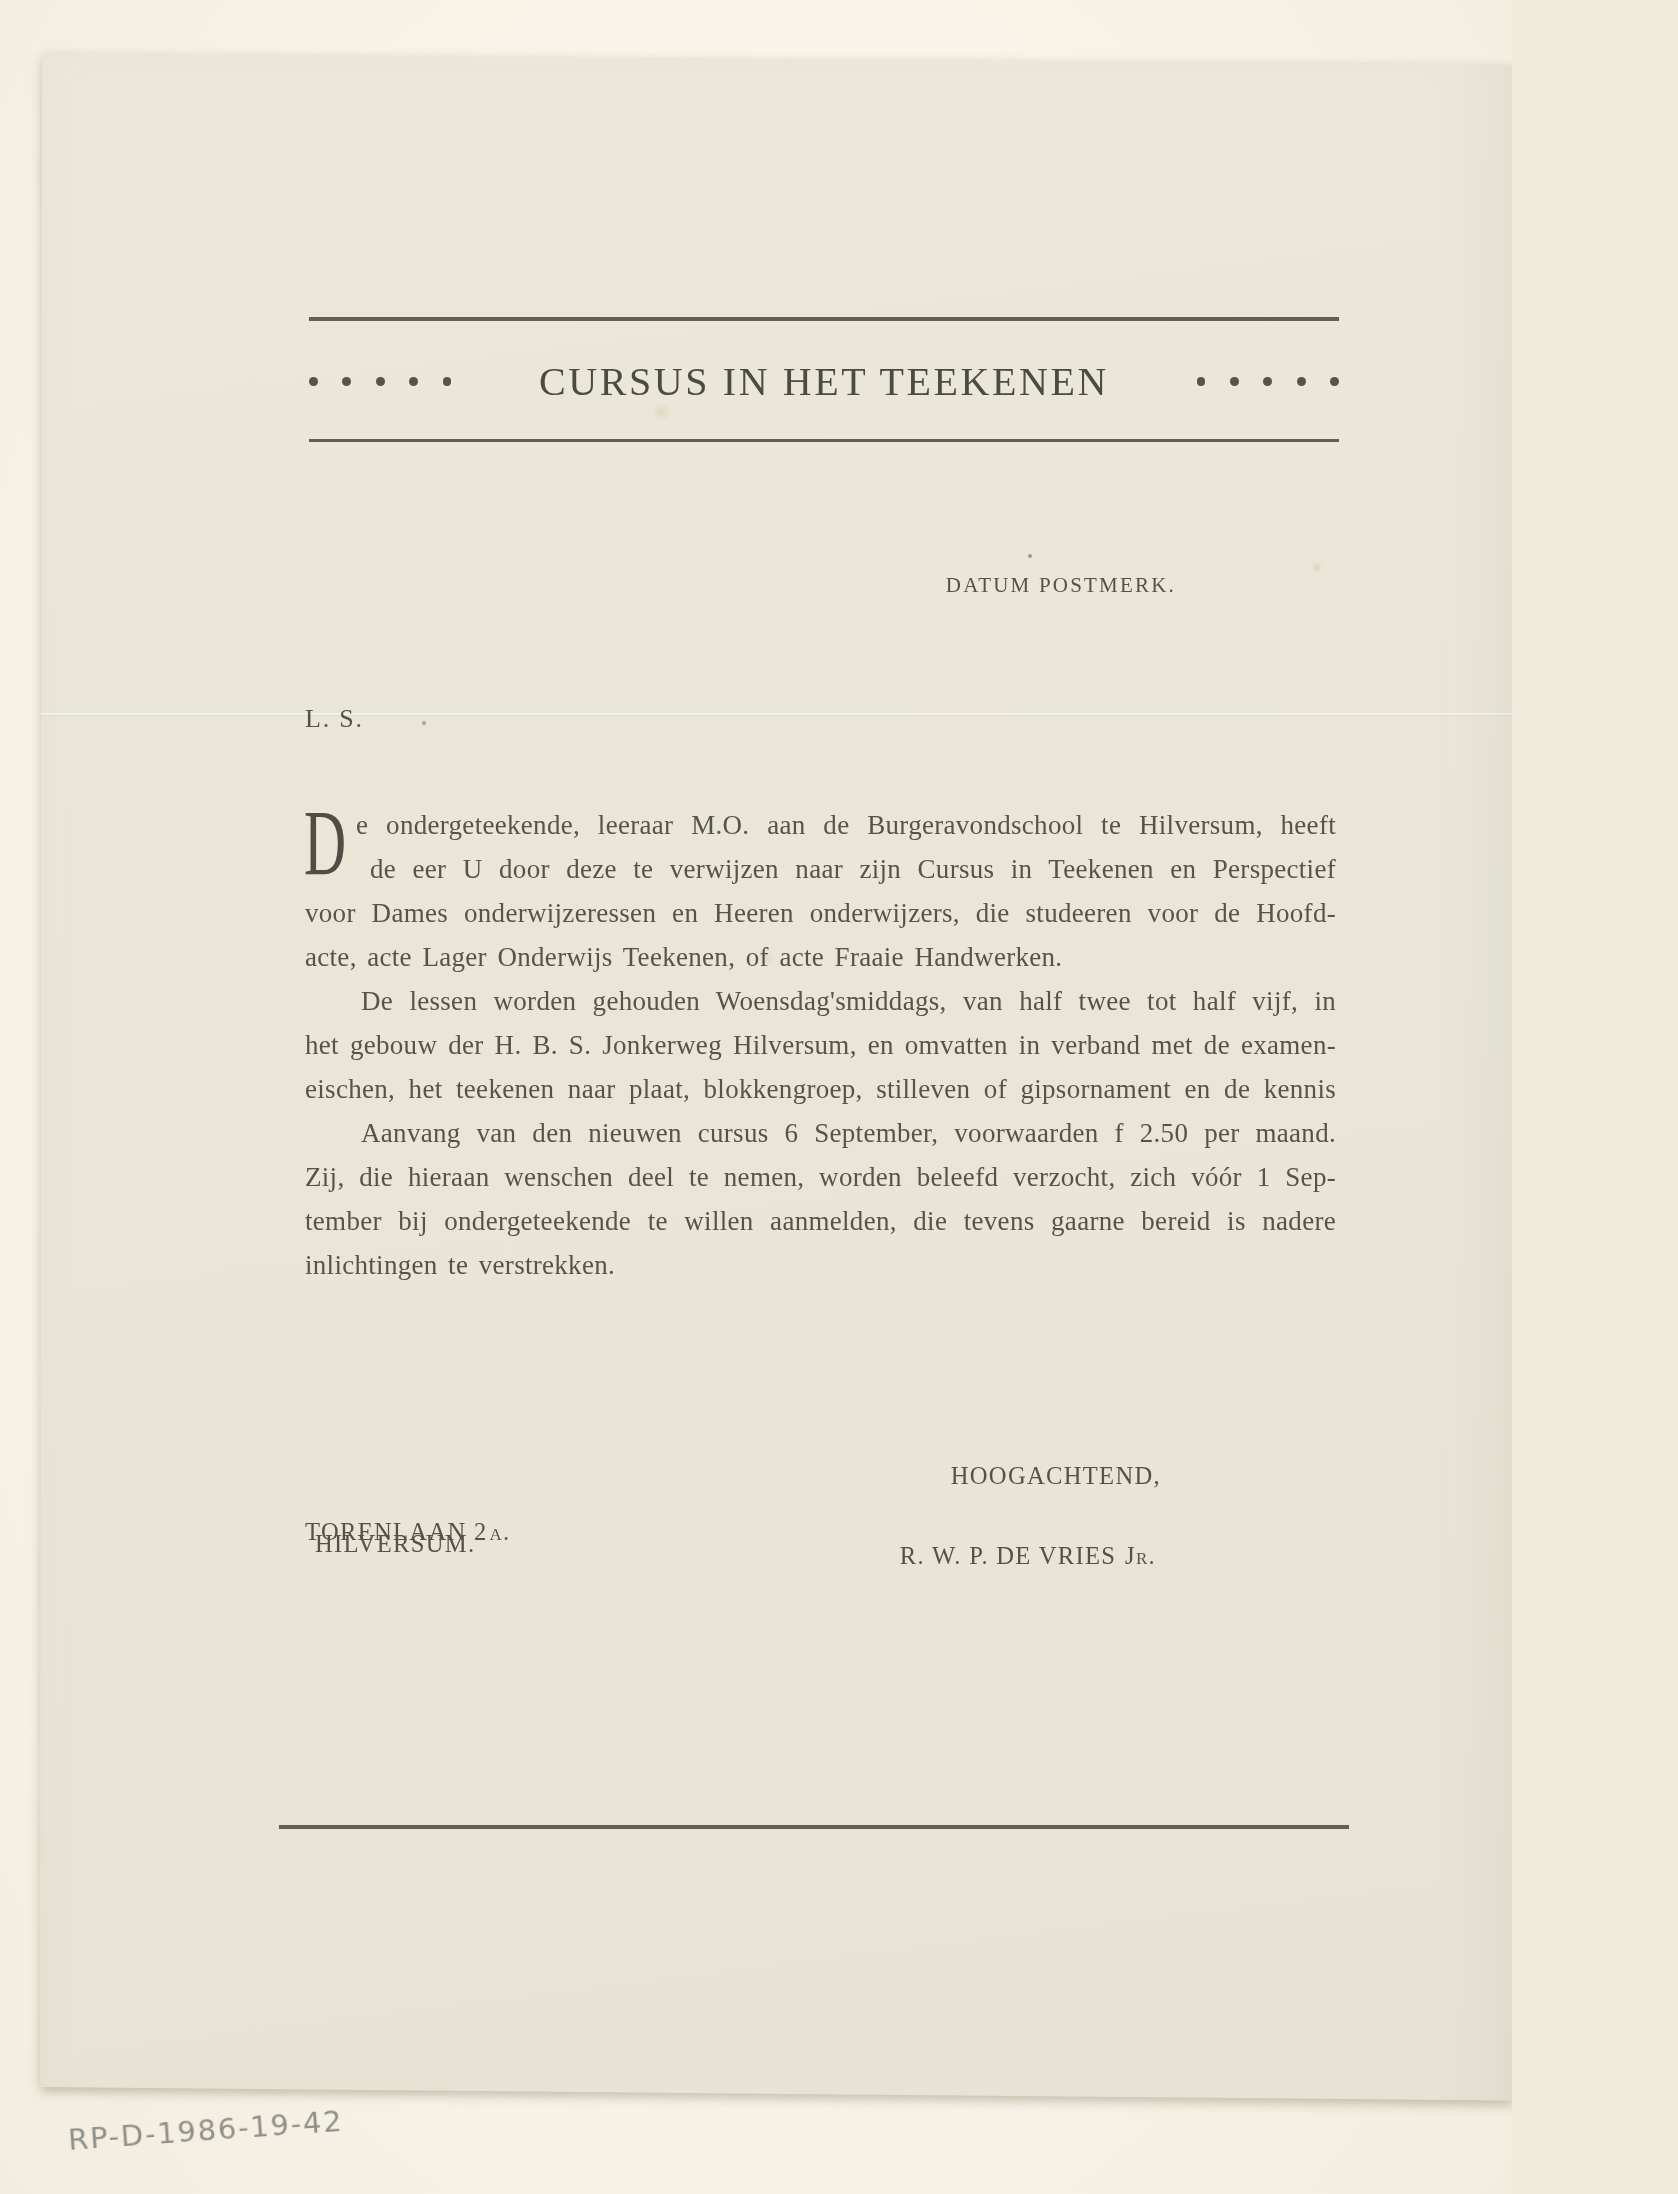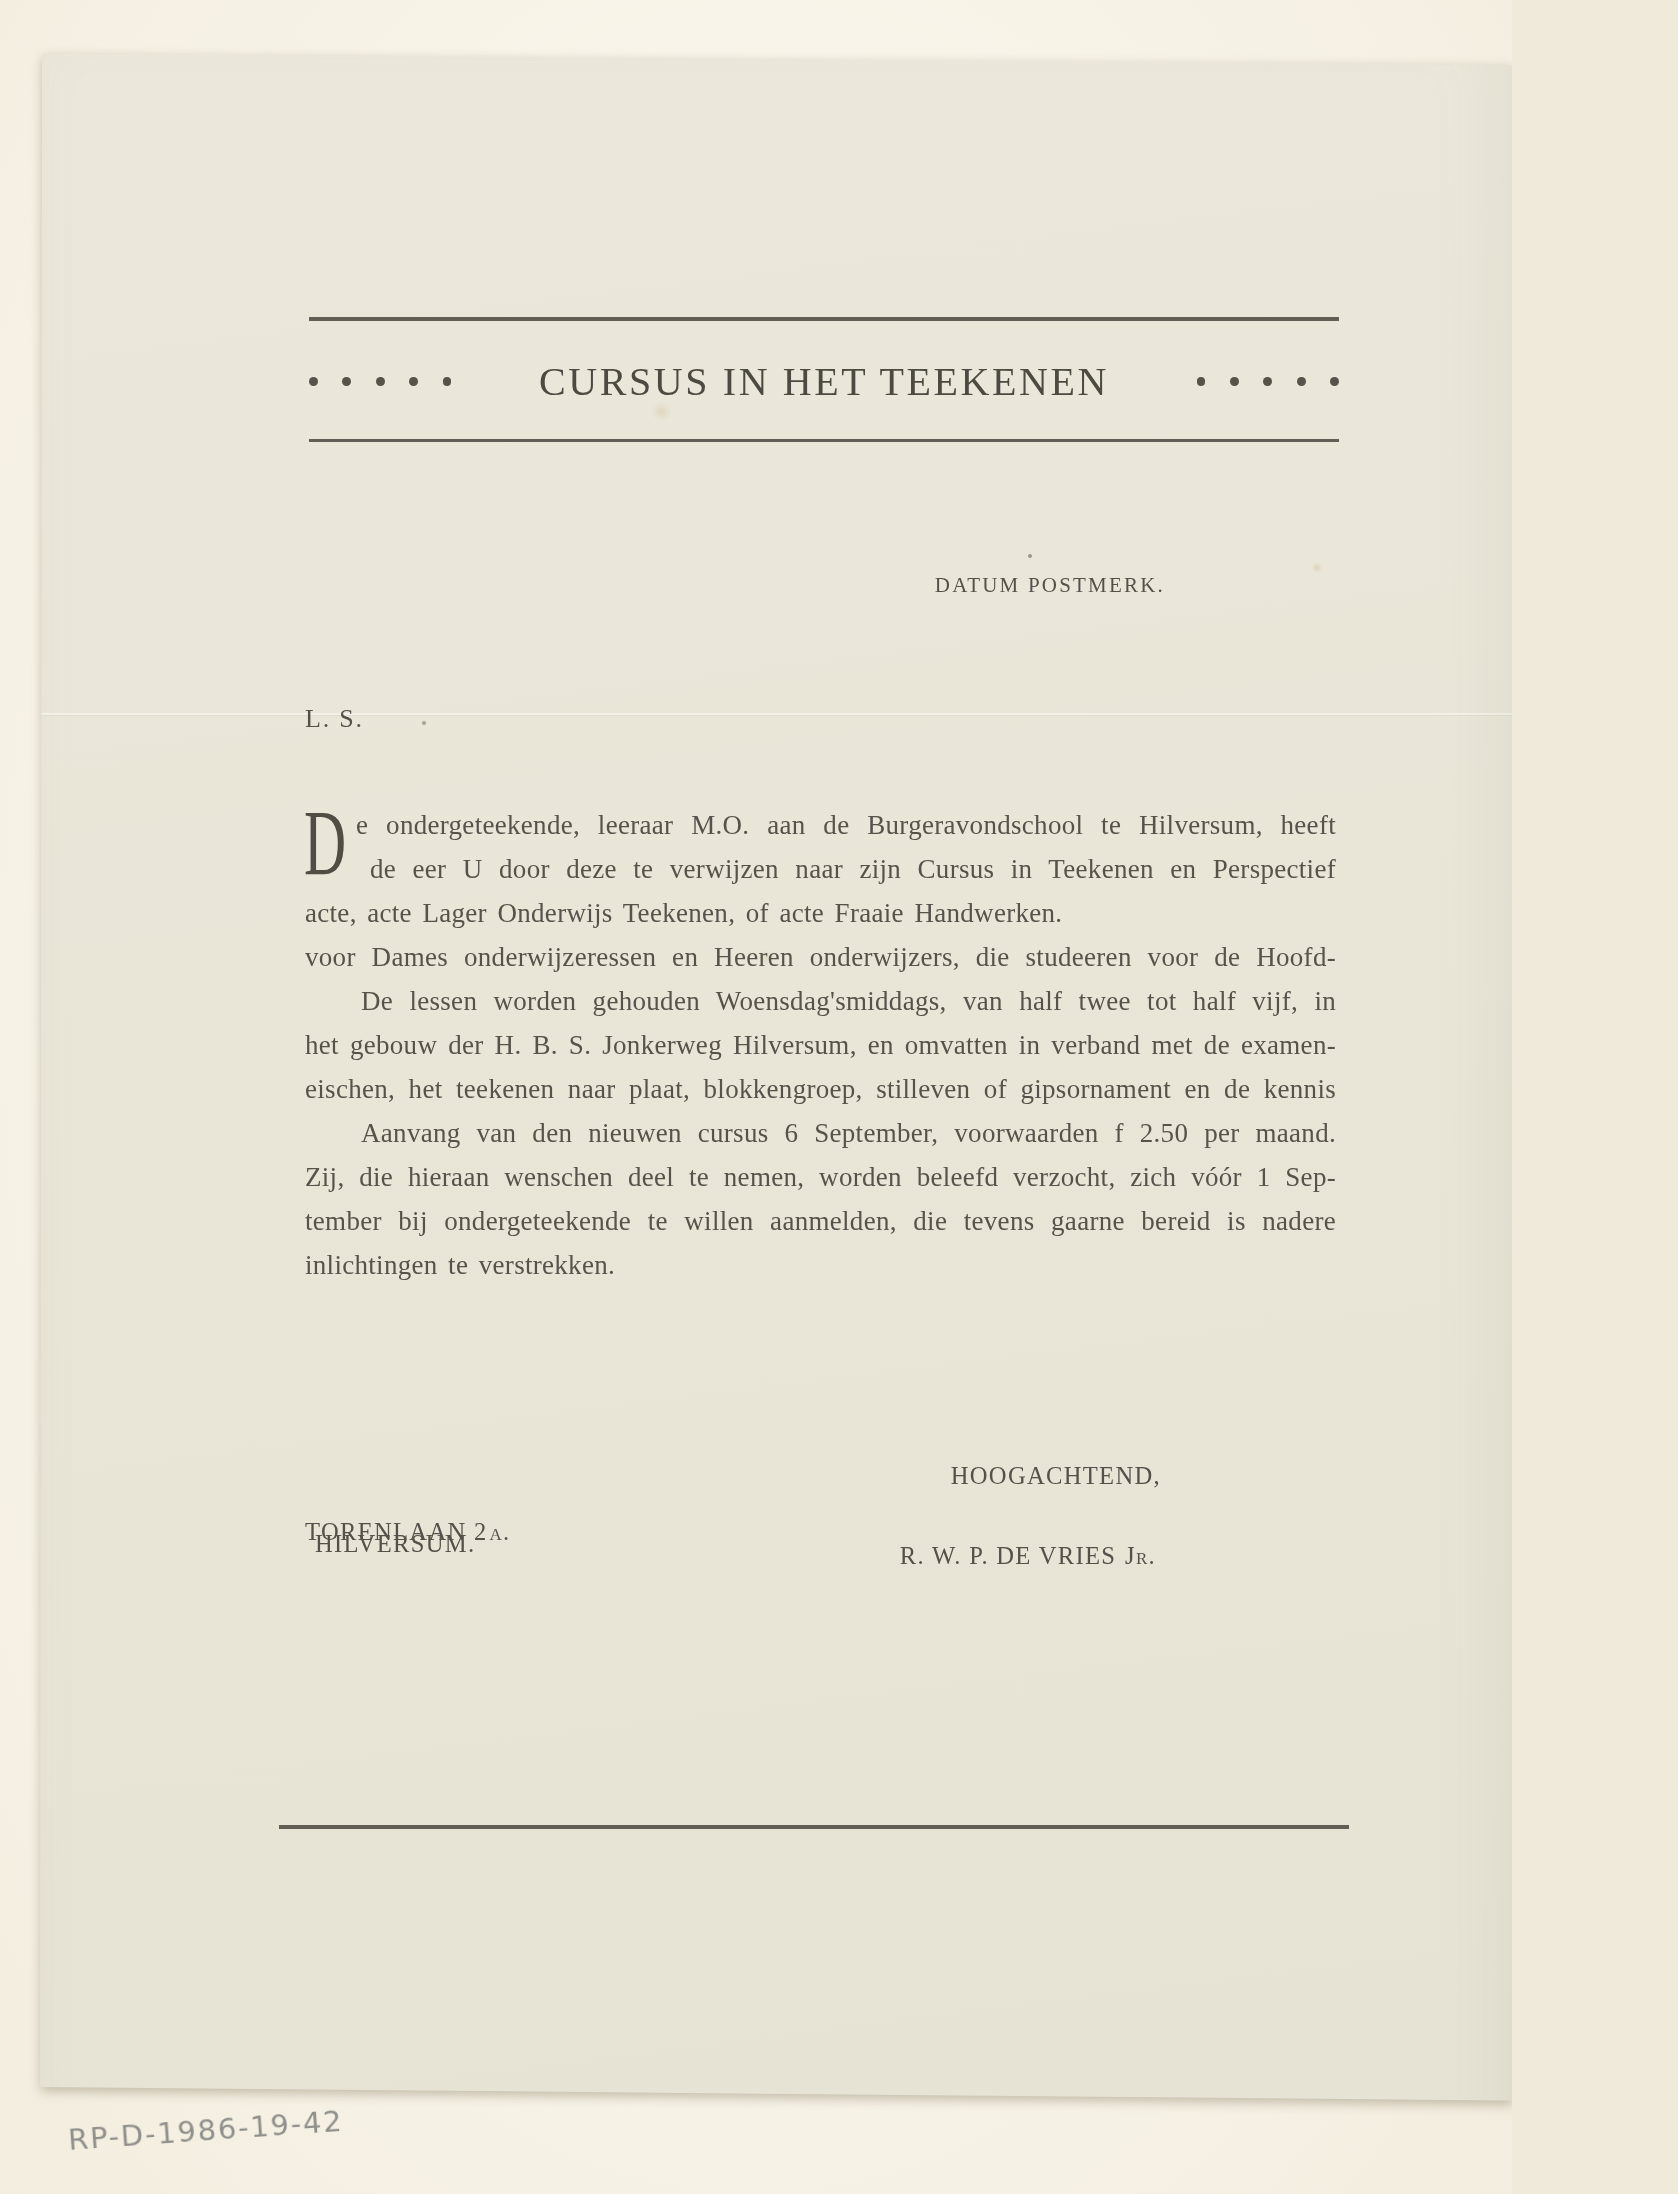--- a/index.html
+++ b/index.html
@@ -19,21 +19,21 @@
   .stain{position:absolute;border-radius:50%;pointer-events:none;}
   .rule{position:absolute;background:#57534a;opacity:.92;}
   .title-row{position:absolute;left:309px;top:355px;width:1030px;height:53px;display:flex;align-items:center;justify-content:space-between;}
   .dots{display:flex;align-items:center;gap:24.6px;}
   .dots i{display:block;width:8.8px;height:8.8px;border-radius:50%;background:#57534a;}
   .doc-title{
     font-size:40px;letter-spacing:2.6px;color:#4d4a42;font-weight:normal;margin:0;
     white-space:nowrap;
   }
   .capsline{position:absolute;color:#55514a;white-space:nowrap;}
-  .postmark{top:573px;right:347px;font-size:21px;letter-spacing:2.2px;}
+  .postmark{top:573px;right:336px;font-size:21px;letter-spacing:2.2px;}
   .salutation{position:absolute;left:305px;top:704px;font-size:26px;letter-spacing:1.8px;color:#55514a;}
   .body-block{position:absolute;left:305px;top:803px;width:1031px;color:#57534b;}
   .bl{
     font-size:27px;line-height:44px;letter-spacing:0.3px;word-spacing:3.5px;
     text-align:justify;text-align-last:justify;white-space:normal;
   }
   .bl.last{text-align-last:left;}
   .bl.i1{padding-left:51px;}
   .bl.i2{padding-left:65px;}
   .bl.ind{padding-left:56px;}
@@ -94,22 +94,22 @@
 
       <div class="capsline postmark">DATUM POSTMERK.</div>
 
       <div class="salutation">L. S.</div>
 
       <div class="dropcap">D</div>
 
       <div class="body-block">
         <div class="bl i1">e ondergeteekende, leeraar M.O. aan de Burgeravondschool te Hilversum, heeft</div>
         <div class="bl i2">de eer U door deze te verwijzen naar zijn Cursus in Teekenen en Perspectief</div>
+        <div class="bl">voor Dames onderwijzeressen en Heeren onderwijzers, die studeeren voor de Hoofd-</div>
         <div class="bl last">acte, acte Lager Onderwijs Teekenen, of acte Fraaie Handwerken.</div>
-        <div class="bl">voor Dames onderwijzeressen en Heeren onderwijzers, die studeeren voor de Hoofd-</div>
 
         <div class="bl ind">De lessen worden gehouden Woensdag'smiddags, van half twee tot half vijf, in</div>
         <div class="bl">het gebouw der H. B. S. Jonkerweg Hilversum, en omvatten in verband met de examen-</div>
         <div class="bl">eischen, het teekenen naar plaat, blokkengroep, stilleven of gipsornament en de kennis</div>
 
         <div class="bl ind">Aanvang van den nieuwen cursus 6 September, voorwaarden f 2.50 per maand.</div>
         <div class="bl">Zij, die hieraan wenschen deel te nemen, worden beleefd verzocht, zich vóór 1 Sep-</div>
         <div class="bl">tember bij ondergeteekende te willen aanmelden, die tevens gaarne bereid is nadere</div>
         <div class="bl last">inlichtingen te verstrekken.</div>
       </div>

